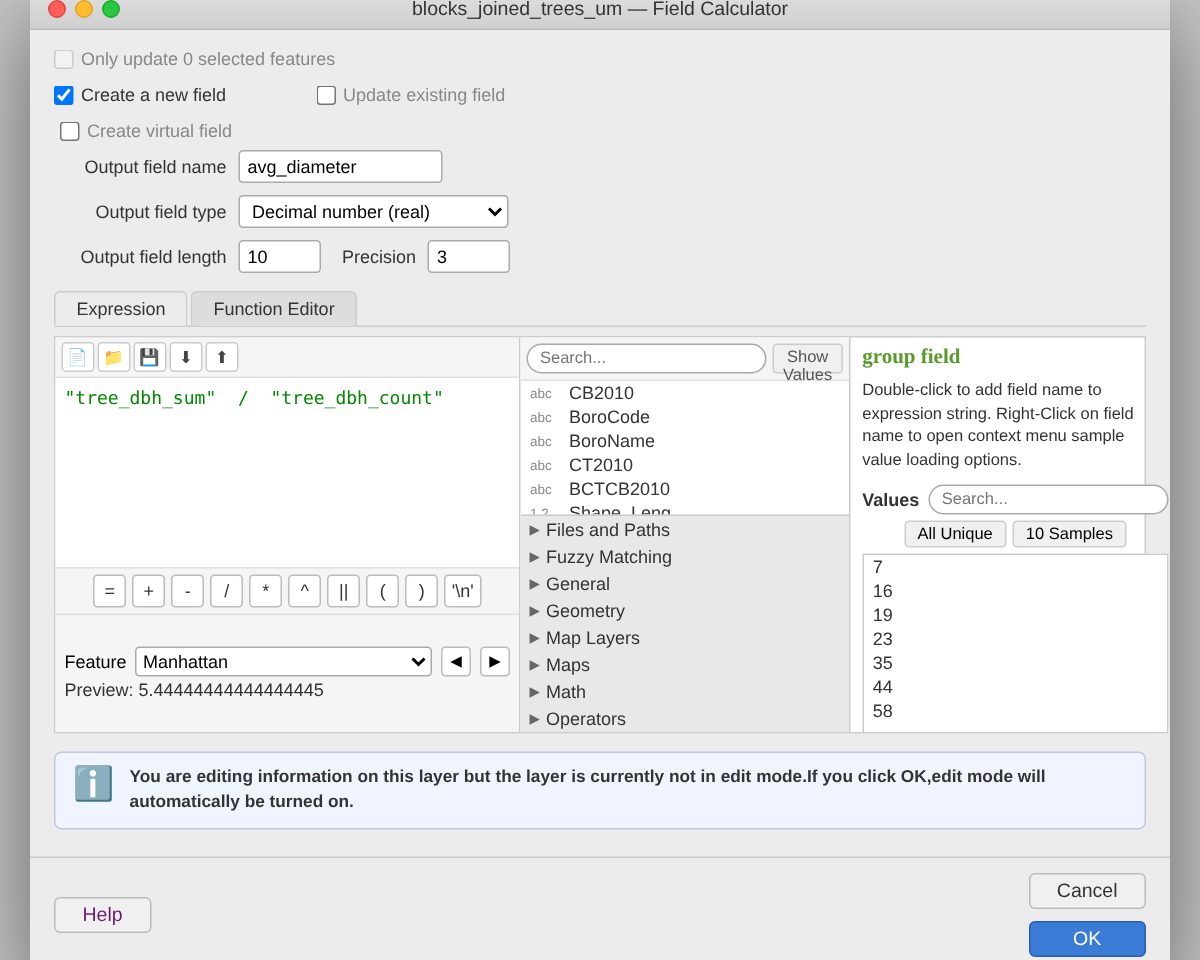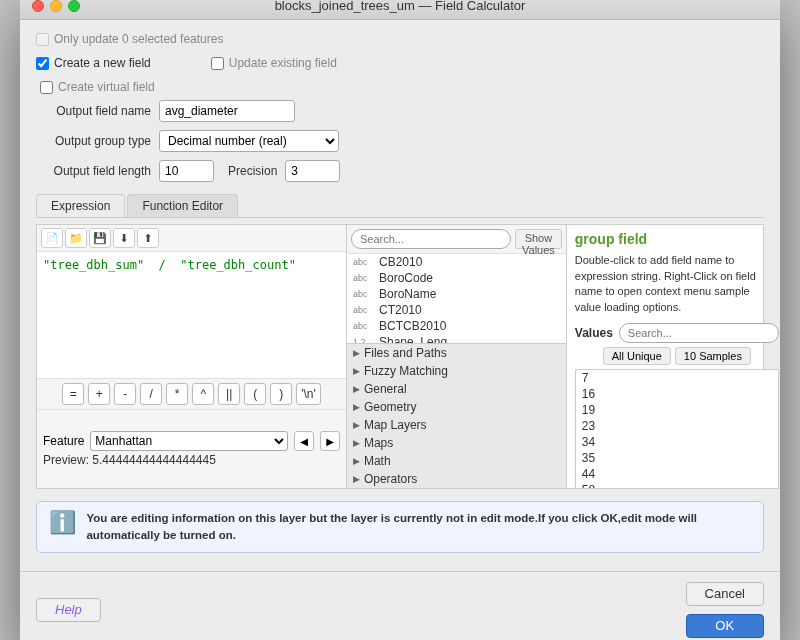--- a/index.html
+++ b/index.html
@@ -308,20 +308,21 @@
       display: flex;
       flex-direction: column;
       padding: 6px 8px;
       gap: 4px;
     }
     .group-title {
       font-size: 14px;
       font-weight: bold;
       color: #5a9a2a;
       margin-bottom: 2px;
+      font-family: Liberation Serif, serif;
     }
     .group-desc {
       font-size: 11px;
       color: #333;
       line-height: 1.4;
     }
     .values-section {
       margin-top: 4px;
     }
     .values-header {
@@ -397,21 +398,21 @@
       background: #ececec;
     }
     .help-btn, .cancel-btn, .ok-btn {
       height: 24px;
       border-radius: 4px;
       font-size: 13px;
       cursor: pointer;
       padding: 0 18px;
       border: 1px solid #bbb;
     }
-    .help-btn { background: #f0f0f0; color: #8b5cf6; font-style: italic; }
+    .help-btn { background: #f0f0f0; color: #701a75; }
     .cancel-btn { background: #f0f0f0; color: #333; }
     .ok-btn { background: #3a7bd5; color: white; border-color: #2a5bb5; font-weight: 500; }
   </style>
 </head>
 <body>
 
 <div class="window">
 
   <div class="titlebar">
     <div class="traffic-lights">
@@ -445,21 +446,21 @@
     <div class="checkbox-row" style="margin-left:4px;">
       <input type="checkbox" style="">
       <span>Create virtual field</span>
     </div>
 
     <div class="field-row">
       <span class="field-label">Output field name</span>
       <input class="field-input field-input-wide" type="text" value="avg_diameter" style="">
     </div>
     <div class="field-row">
-      <span class="field-label">Output group type</span>
+      <span class="field-label">Output field type</span>
       <select class="field-select">
         <option>Decimal number (real)</option>
       </select>
     </div>
     <div class="field-row">
       <span class="field-label">Output field length</span>
       <input class="field-input field-number" type="number" value="10" style="">
       <span class="precision-label">Precision</span>
       <input class="field-input field-number" type="number" value="3" style="">
     </div>
@@ -587,21 +588,20 @@
           </div>
           <div class="values-btns">
             <button class="values-btn">All Unique</button>
             <button class="values-btn">10 Samples</button>
           </div>
           <div class="values-list" style="margin-top:4px; height:120px;">
             <div class="value-item">7</div>
             <div class="value-item">16</div>
             <div class="value-item">19</div>
             <div class="value-item">23</div>
-            <div class="value-item">34</div>
             <div class="value-item">35</div>
             <div class="value-item">44</div>
             <div class="value-item">58</div>
           </div>
         </div>
       </div>
     </div>
 
     <div class="info-bar">
       <span class="info-icon">ℹ️</span>

